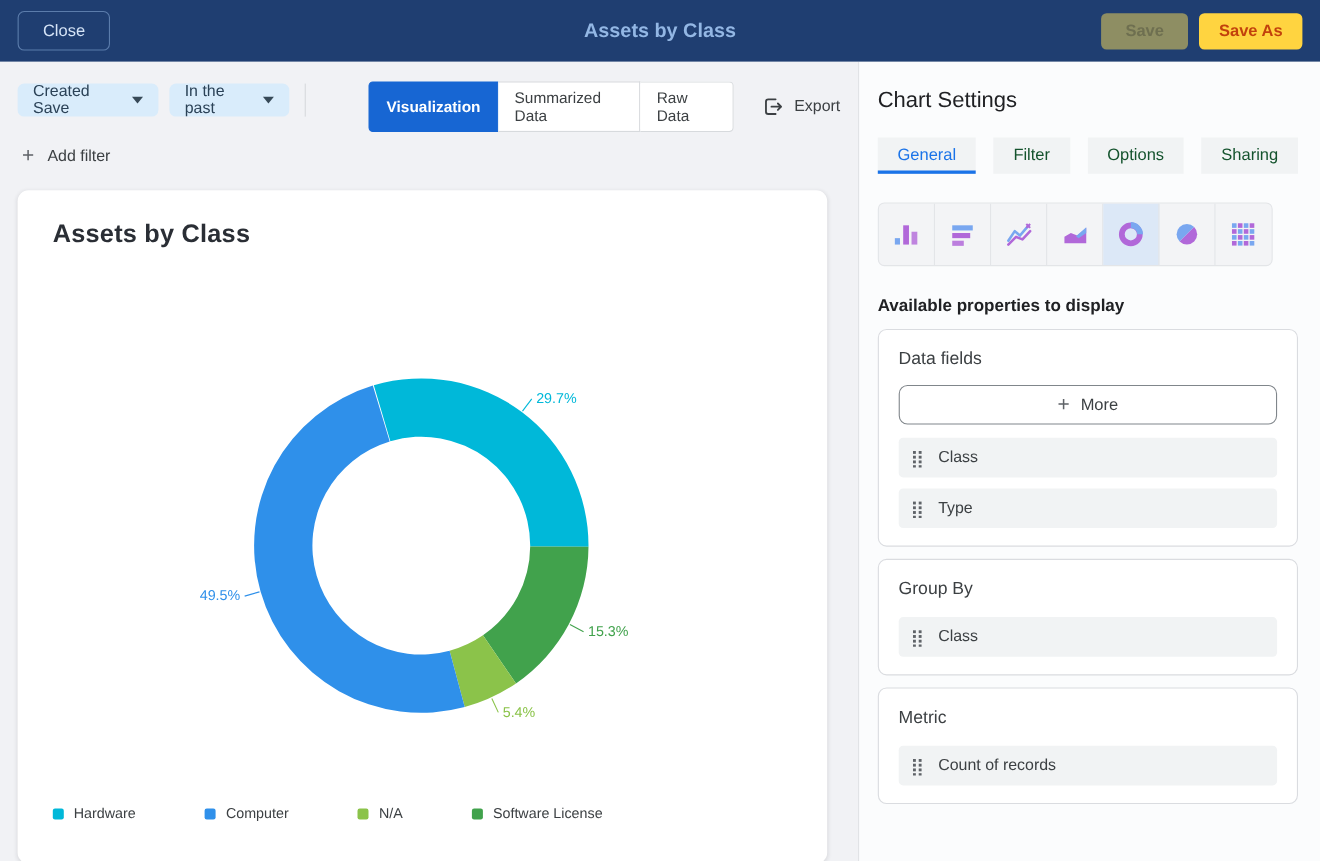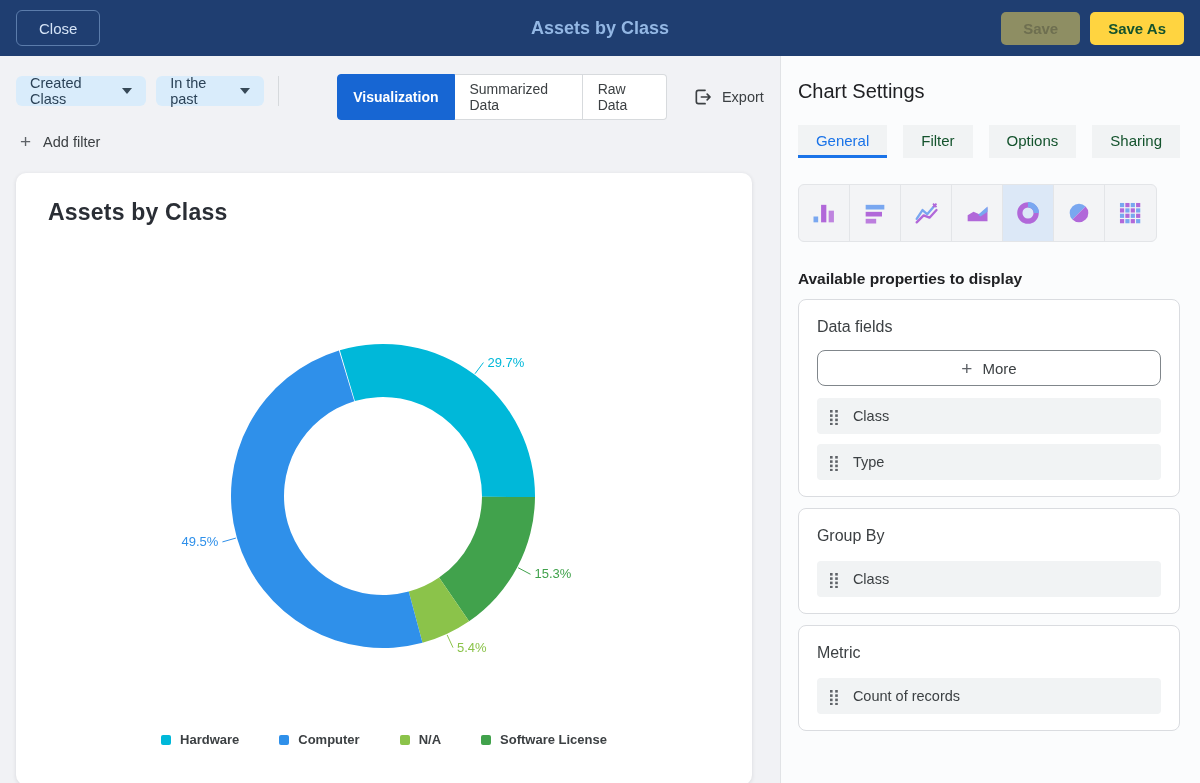--- a/index.html
+++ b/index.html
@@ -12,21 +12,21 @@
   .close-btn { height:36px; padding:0 22px; background:transparent;
                border:1px solid #5b7cab; border-radius:6px; color:#d5e4f7;
                font-size:15px; font-family:inherit; cursor:pointer; }
   .topbar-title { position:absolute; left:0; right:0; text-align:center;
                   color:#93b7e4; font-size:18px; font-weight:700; pointer-events:none; }
   .topbar-actions { margin-left:auto; display:flex; gap:10px; }
   .save-btn { height:33px; padding:0 22px; border:none; border-radius:5px;
               background:#8e8e63; color:#6e6f50; font-size:15px; font-weight:700;
               font-family:inherit; }
   .saveas-btn { height:33px; padding:0 18px; border:none; border-radius:5px;
-                background:#ffd440; color:#14532d; font-size:15px; font-weight:700;
+                background:#ffd440; color:#c2410c; font-size:15px; font-weight:700;
                 font-family:inherit; cursor:pointer; }
 
   
   .main { display:flex; height:727px; }
   .left { width:780px; background:#f1f2f5; }
   .right { flex:1; background:#fbfcfd; border-left:1px solid #e1e3e6;
            padding:24px 20px 0 17px; }
 
   
   .filters-bar { display:flex; align-items:flex-start; padding:18px 16px 0; }
@@ -49,22 +49,22 @@
   .addfilter { margin:12px 16px 0; padding-left:4px; display:flex; align-items:center;
                gap:12px; font-size:14.5px; color:#3c4043; cursor:pointer; width:130px; }
   .plus { font-size:19px; color:#5f6368; line-height:1; }
 
   
   .card { width:736px; height:612px; margin:22px 0 0 16px; background:#fff;
           border-radius:10px; box-shadow:0 1px 4px rgba(31,35,40,.12);
           padding:26px 32px 0; }
   .card-title { font-size:23px; font-weight:700; color:#2a2e35; letter-spacing:.2px; }
   .donut-svg { display:block; margin-top:2px; }
-  .legend { display:flex; justify-content:center; gap:40px; margin-top:4px;
-            font-size:13px; color:#3c4043;font-weight:bold; }
+  .legend { display:flex; gap:63px; margin-top:4px;
+            font-size:13px; color:#3c4043; }
   .legend-item { display:flex; align-items:center; gap:9px; cursor:pointer; }
   .legend-swatch { width:10px; height:10px; border-radius:2px; }
 
   
   .panel-title { font-size:20px; font-weight:500; color:#202124; }
   .tabs { display:flex; gap:16px; margin-top:22px; }
   .tab { background:#f1f3f4; padding:7px 18px 6px; font-size:15px; color:#14532d;
          border-bottom:3px solid transparent; cursor:pointer; }
   .tab.active { color:#1a73e8; border-bottom-color:#1a73e8; }
   .icon-row { margin-top:26px; display:flex; width:fit-content;
@@ -99,21 +99,21 @@
     <button class="save-btn" disabled="">Save</button>
     <button class="saveas-btn">Save As</button>
   </div>
 </div>
 
 <div class="main">
   <div class="left">
     <div class="filters-bar">
       <div class="chips" id="filter-chips">
           <div class="chip">
-            <span>Created Class</span>
+            <span>Created Save</span>
             <span class="caret"></span>
           </div>
           <div class="chip">
             <span>In the past</span>
             <span class="caret"></span>
           </div>
         </div>
       <div class="vdivider"></div>
       <div class="seg" id="view-tabs">
           <div class="seg-btn active">Visualization</div>

